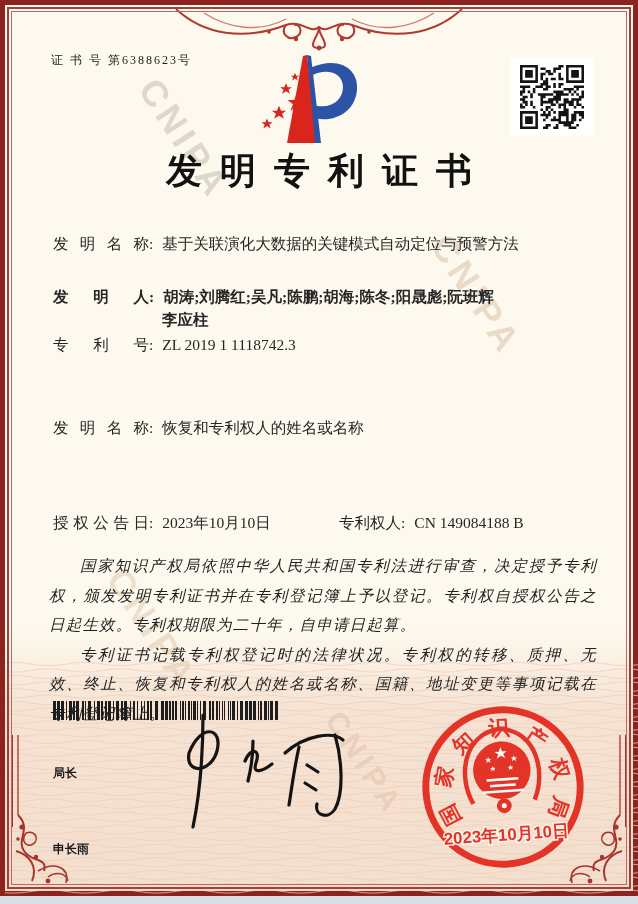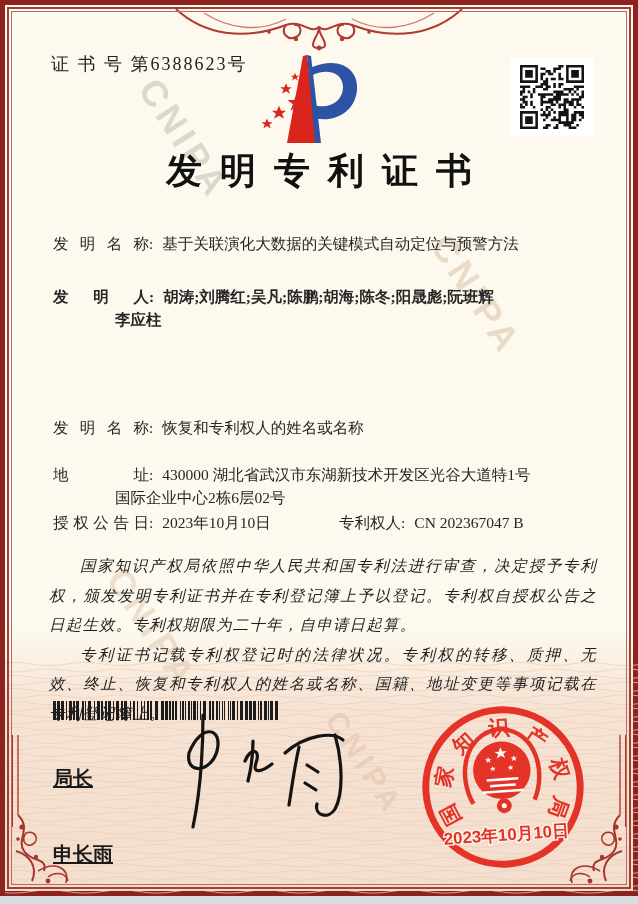--- a/index.html
+++ b/index.html
@@ -10,35 +10,35 @@
         border:5px solid #8c231e;box-sizing:border-box;}
   .frame1{position:absolute;inset:2px;border:2px solid #a2403a;pointer-events:none;}
   .frame2{position:absolute;inset:6px;border:1px solid #bb6a5f;pointer-events:none;}
   .abs{position:absolute;}
   .wm{position:absolute;font-family:"Liberation Sans","DejaVu Sans",sans-serif;font-weight:bold;
       font-size:36px;letter-spacing:5px;transform:rotate(57deg);transform-origin:0 0;pointer-events:none;}
   .wm1{left:160px;top:66px;color:rgba(168,162,148,.38);}
   .wm2{left:452px;top:222px;color:rgba(205,178,148,.42);}
   .wm3{left:128px;top:556px;color:rgba(214,186,152,.40);}
   .wm4{left:342px;top:700px;color:rgba(216,176,150,.38);font-size:30px;}
-  .cert-no{left:46px;top:47px;font-size:18px;color:#222;letter-spacing:2px;}
+  .cert-no{left:46px;top:47px;font-size:12px;color:#222;letter-spacing:2px;}
   .title{left:0;right:0;top:142px;text-align:center;font-size:36px;font-weight:bold;color:#111;
          letter-spacing:18px;text-indent:18px;}
   .qr-wrap{left:505px;top:53px;width:84px;height:78px;background:#fff;display:flex;align-items:center;justify-content:center;}
   .field{left:48px;right:30px;font-size:15.5px;color:#262626;line-height:23px;}
   .f-label{display:inline-block;width:96px;text-align:justify;text-align-last:justify;vertical-align:top;}
   .f-colon{display:inline-block;vertical-align:top;margin-right:9px;}
   .f-value{display:inline-block;vertical-align:top;max-width:420px;}
-  .f-value2{display:block;margin-left:62px;}
+  .f-value2{display:block;margin-left:109px;}
   .f-group2{position:absolute;left:286px;top:0;white-space:nowrap;}
   .paras{left:44px;right:36px;top:546px;font-size:15.5px;line-height:29.5px;color:#1f1f1f;
          font-style:italic;letter-spacing:1.2px;text-align:justify;}
   .paras p{margin:0;text-indent:2em;}
   .bureau{left:48px;font-family:"Liberation Sans","DejaVu Sans",sans-serif;font-weight:bold;
-          font-size:20px;color:#1a1a1a;text-decoration:underline;}
+          font-size:12px;color:#1a1a1a;}
   .seal-svg{left:404px;top:688px;transform:rotate(-4deg);}
   .gray-strip{position:absolute;left:0;right:0;bottom:0;height:8px;background:#d9dee3;}
   svg{display:block;}
 </style>
 </head>
 <body>
 
 <div class="page">
   <div class="cert">
 
@@ -130,31 +130,30 @@
 
     <div class="abs title">发明专利证书</div>
 
     <div class="abs field" style="top:227px;">
       <span class="f-label">发明名称</span><span class="f-colon">:</span><span class="f-value">基于关联演化大数据的关键模式自动定位与预警方法</span>
     </div>
     <div class="abs field" style="top:280px;font-weight:bold;">
       <span class="f-label">发明人</span><span class="f-colon">:</span><span class="f-value">胡涛;刘腾红;吴凡;陈鹏;胡海;陈冬;阳晟彪;阮班辉</span>
       <span class="f-value2">李应柱</span>
     </div>
+    <div class="abs field" style="top:328px;">
+      <span class="f-label">专利号</span><span class="f-colon">:</span><span class="f-value">ZL 2019 1 1118742.3</span>
+    </div>
     <div class="abs field" style="top:411px;">
       <span class="f-label">发明名称</span><span class="f-colon">:</span><span class="f-value">恢复和专利权人的姓名或名称</span>
-    </div>
-    <div class="abs field" style="top:458px;">
-      <span class="f-label">地址</span><span class="f-colon">:</span><span class="f-value">430000 湖北省武汉市东湖新技术开发区光谷大道特1号</span>
-      <span class="f-value2">国际企业中心2栋6层02号</span>
     </div>
     <div class="abs field" style="top:506px;font-family:Liberation Serif, serif;">
       <span class="f-label">授权公告日</span><span class="f-colon">:</span><span class="f-value">2023年10月10日</span>
       <span class="f-group2">
-        <span class="f-label" style="width:auto;">专利权人</span><span class="f-colon">:</span><span class="f-value">CN 202367047 B</span>
+        <span class="f-label" style="width:auto;">专利权人</span><span class="f-colon">:</span><span class="f-value">CN 149084188 B</span>
       </span>
     </div>
 
     <div class="abs paras">
       <p>国家知识产权局依照中华人民共和国专利法进行审查，决定授予专利权，颁发发明专利证书并在专利登记簿上予以登记。专利权自授权公告之日起生效。专利权期限为二十年，自申请日起算。</p>
       <p>专利证书记载专利权登记时的法律状况。专利权的转移、质押、无效、终止、恢复和专利权人的姓名或名称、国籍、地址变更等事项记载在专利登记簿上。</p>
     </div>
 
     <svg class="abs" style="left:48px;top:696px;" width="226" height="19" viewBox="0 0 226 19">
       <path id="bar-path" d="M0,0h3v19h-3zM4,0h3v19h-3zM8,0h3v19h-3zM13,0h1v19h-1zM16,0h3v19h-3zM20,0h2v19h-2zM23,0h3v19h-3zM29,0h2v19h-2zM32,0h1v19h-1zM35,0h3v19h-3zM41,0h1v19h-1zM44,0h3v19h-3zM48,0h2v19h-2zM52,0h2v19h-2zM55,0h3v19h-3zM60,0h1v19h-1zM63,0h3v19h-3zM68,0h2v19h-2zM71,0h3v19h-3zM77,0h1v19h-1zM80,0h2v19h-2zM84,0h1v19h-1zM88,0h1v19h-1zM91,0h1v19h-1zM94,0h2v19h-2zM97,0h2v19h-2zM102,0h3v19h-3zM108,0h3v19h-3zM112,0h3v19h-3zM116,0h2v19h-2zM119,0h2v19h-2zM122,0h2v19h-2zM127,0h1v19h-1zM129,0h2v19h-2zM132,0h1v19h-1zM135,0h2v19h-2zM138,0h1v19h-1zM140,0h3v19h-3zM144,0h1v19h-1zM147,0h1v19h-1zM150,0h3v19h-3zM156,0h2v19h-2zM159,0h2v19h-2zM163,0h2v19h-2zM166,0h1v19h-1zM169,0h1v19h-1zM171,0h1v19h-1zM175,0h1v19h-1zM177,0h1v19h-1zM179,0h3v19h-3zM184,0h1v19h-1zM187,0h3v19h-3zM192,0h3v19h-3zM196,0h3v19h-3zM200,0h3v19h-3zM205,0h1v19h-1zM207,0h2v19h-2zM211,0h3v19h-3zM215,0h1v19h-1zM217,0h3v19h-3zM222,0h3v19h-3z" fill="#1d1d1d"></path>

